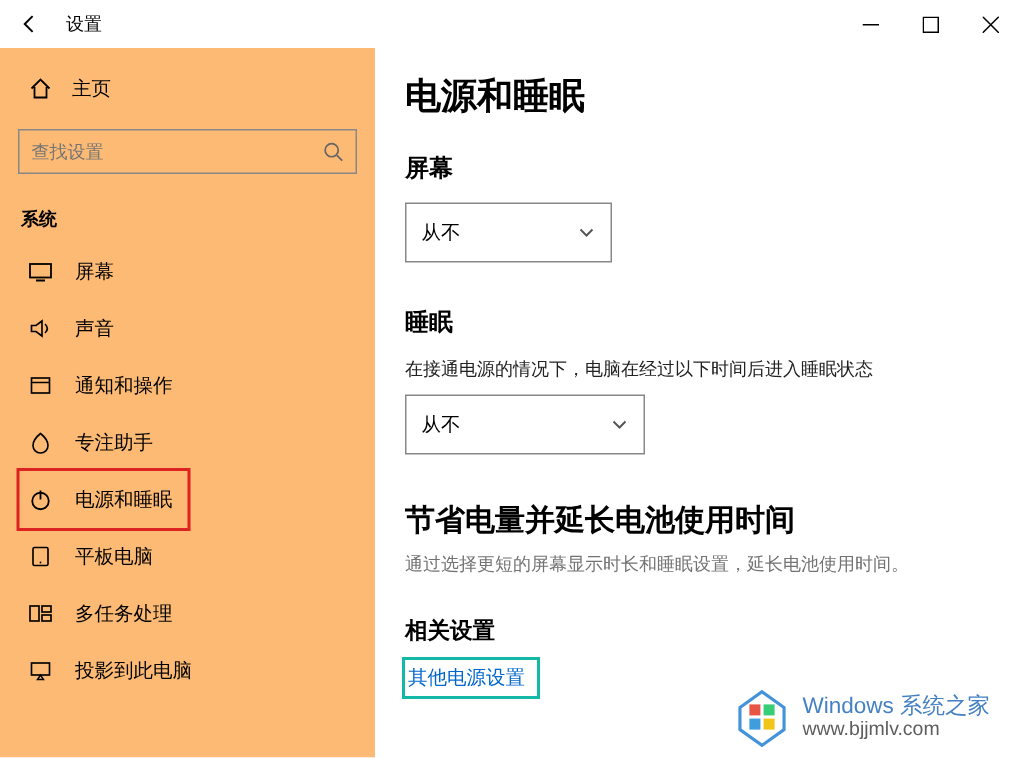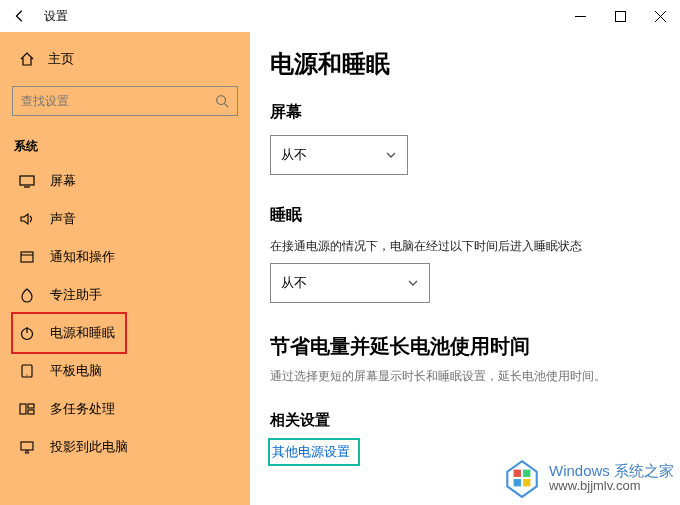--- a/index.html
+++ b/index.html
@@ -27,21 +27,21 @@
   .main h1 { font-size: 24px; font-weight: 600; margin-bottom: 22px; }
   .section-title { font-size: 16px; font-weight: 600; margin-bottom: 12px; }
   .section-desc { font-size: 12px; color: #222; margin-bottom: 8px; }
   .dropdown { width: 138px; height: 40px; border: 1px solid #888; display: flex; align-items: center; justify-content: space-between; padding: 0 10px; cursor: pointer; margin-bottom: 30px; font-size: 13px; }
   .dropdown.wide { width: 160px; }
   .chev { color: #555; }
   .subheading { font-size: 20px; font-weight: 600; margin-top: 8px; margin-bottom: 8px; }
   .muted { font-size: 12px; color: #737373; margin-bottom: 26px; }
   .link { color: #0066cc; font-size: 13px; cursor: pointer; display: inline-block; }
   .link-highlight { border: 2px solid #14b8a6; display: inline-block; padding: 3px 8px 3px 2px; margin-left: -2px; }
-  .watermark { position: absolute; right: 6px; bottom: 6px; display: flex; align-items: center; gap: 6px; opacity: 0.95; }
+  .watermark { position: absolute; right: 20px; bottom: 6px; display: flex; align-items: center; gap: 6px; opacity: 0.95; }
   .wm-text { font-size: 13px; color: #555; line-height: 1.1; }
   .wm-text .big { font-size: 15px; color: #3a7abf; font-weight: 500; }
   svg { display: block; }
 </style>
 </head>
 <body>
 
 <div class="titlebar">
   <div class="back-btn">
     <svg width="14" height="14" viewBox="0 0 16 16">

